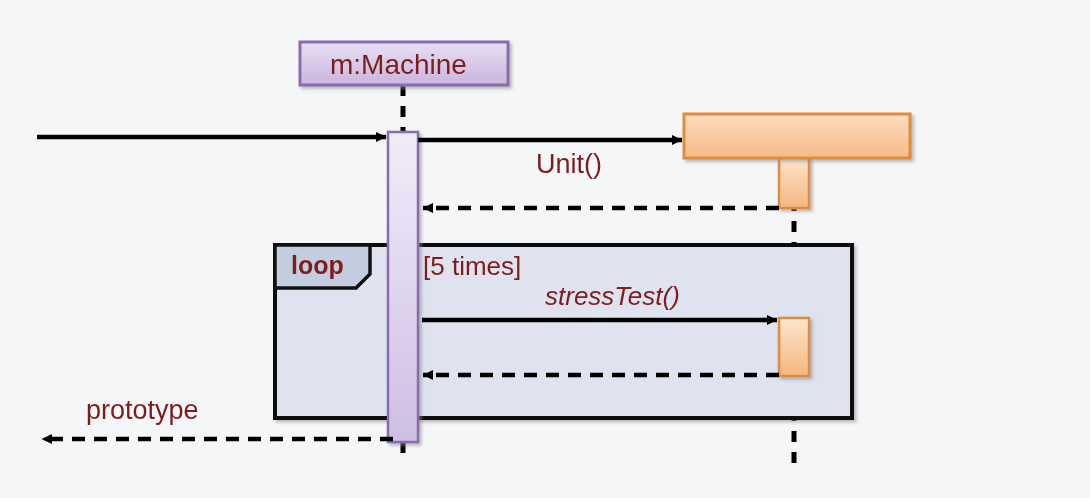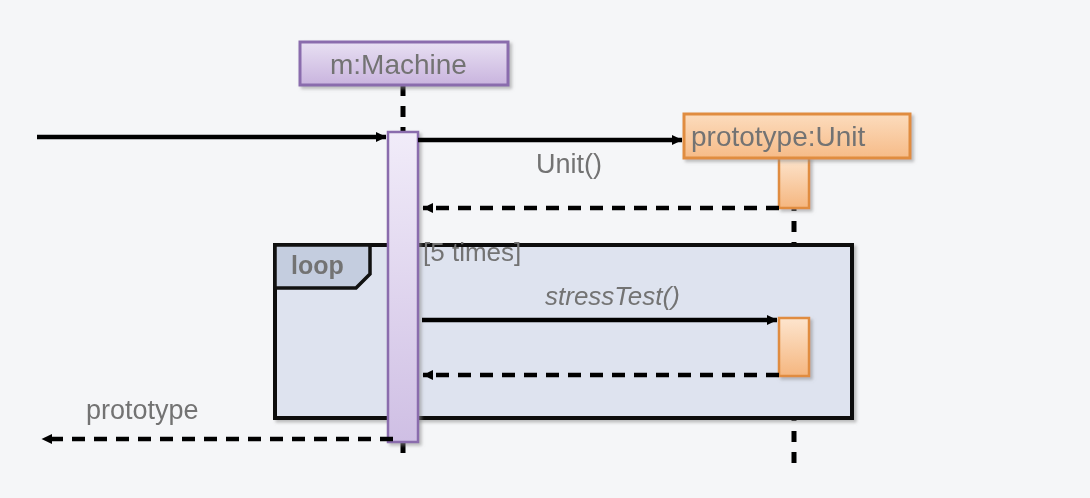--- a/index.html
+++ b/index.html
@@ -18,21 +18,21 @@
     width: 1090px;
     height: 498px;
   }
   #diagram svg {
     position: absolute;
     left: 0;
     top: 0;
   }
   .lbl {
     position: absolute;
-    color: #737373;
+    color: #7f1d1d;
     white-space: nowrap;
     line-height: 1;
   }
   .lbl-msg     { font-size: 27px; }
   .lbl-head    { font-size: 28px; }
   .lbl-frag    { font-size: 25px; font-weight: bold; }
   .lbl-guard   { font-size: 26px; }
   .lbl-italic  { font-size: 26px; font-style: italic; }
 </style>
 </head>
@@ -92,26 +92,25 @@
     </g>
 
     <g>
       <rect x="300" y="42" width="208" height="43" fill="url(#gradMachineHead)" stroke="#8a6cad" stroke-width="3" filter="url(#softShadow)"></rect>
       <rect x="684" y="114" width="226" height="44" fill="url(#gradUnitHead)" stroke="#e08c3f" stroke-width="3" filter="url(#softShadow)"></rect>
     </g>
   </svg>
 
   <div class="lbl lbl-head" style="left:330px; top:51px;">m:Machine</div>
 
-  <div class="lbl lbl-head" style="left:691px; top:123px;">prototype:Unit</div>
 
 
   <div class="lbl lbl-msg" style="left:536px; top:103px;margin-top:48px;">Unit()</div>
 
   <div class="lbl lbl-msg" style="left:86px; top:397px;">prototype</div>
 
   <div class="lbl lbl-italic" style="left:545px; top:283px;">stressTest()</div>
 
   <div class="lbl lbl-frag" style="left:291px; top:253px;">loop</div>
 
-  <div class="lbl lbl-guard" style="left:423px; top:239px;text-align:center;">[5 times]</div>
+  <div class="lbl lbl-guard" style="left:423px; top:253px;text-align:center;">[5 times]</div>
 
 </div>
 
 </body></html>

